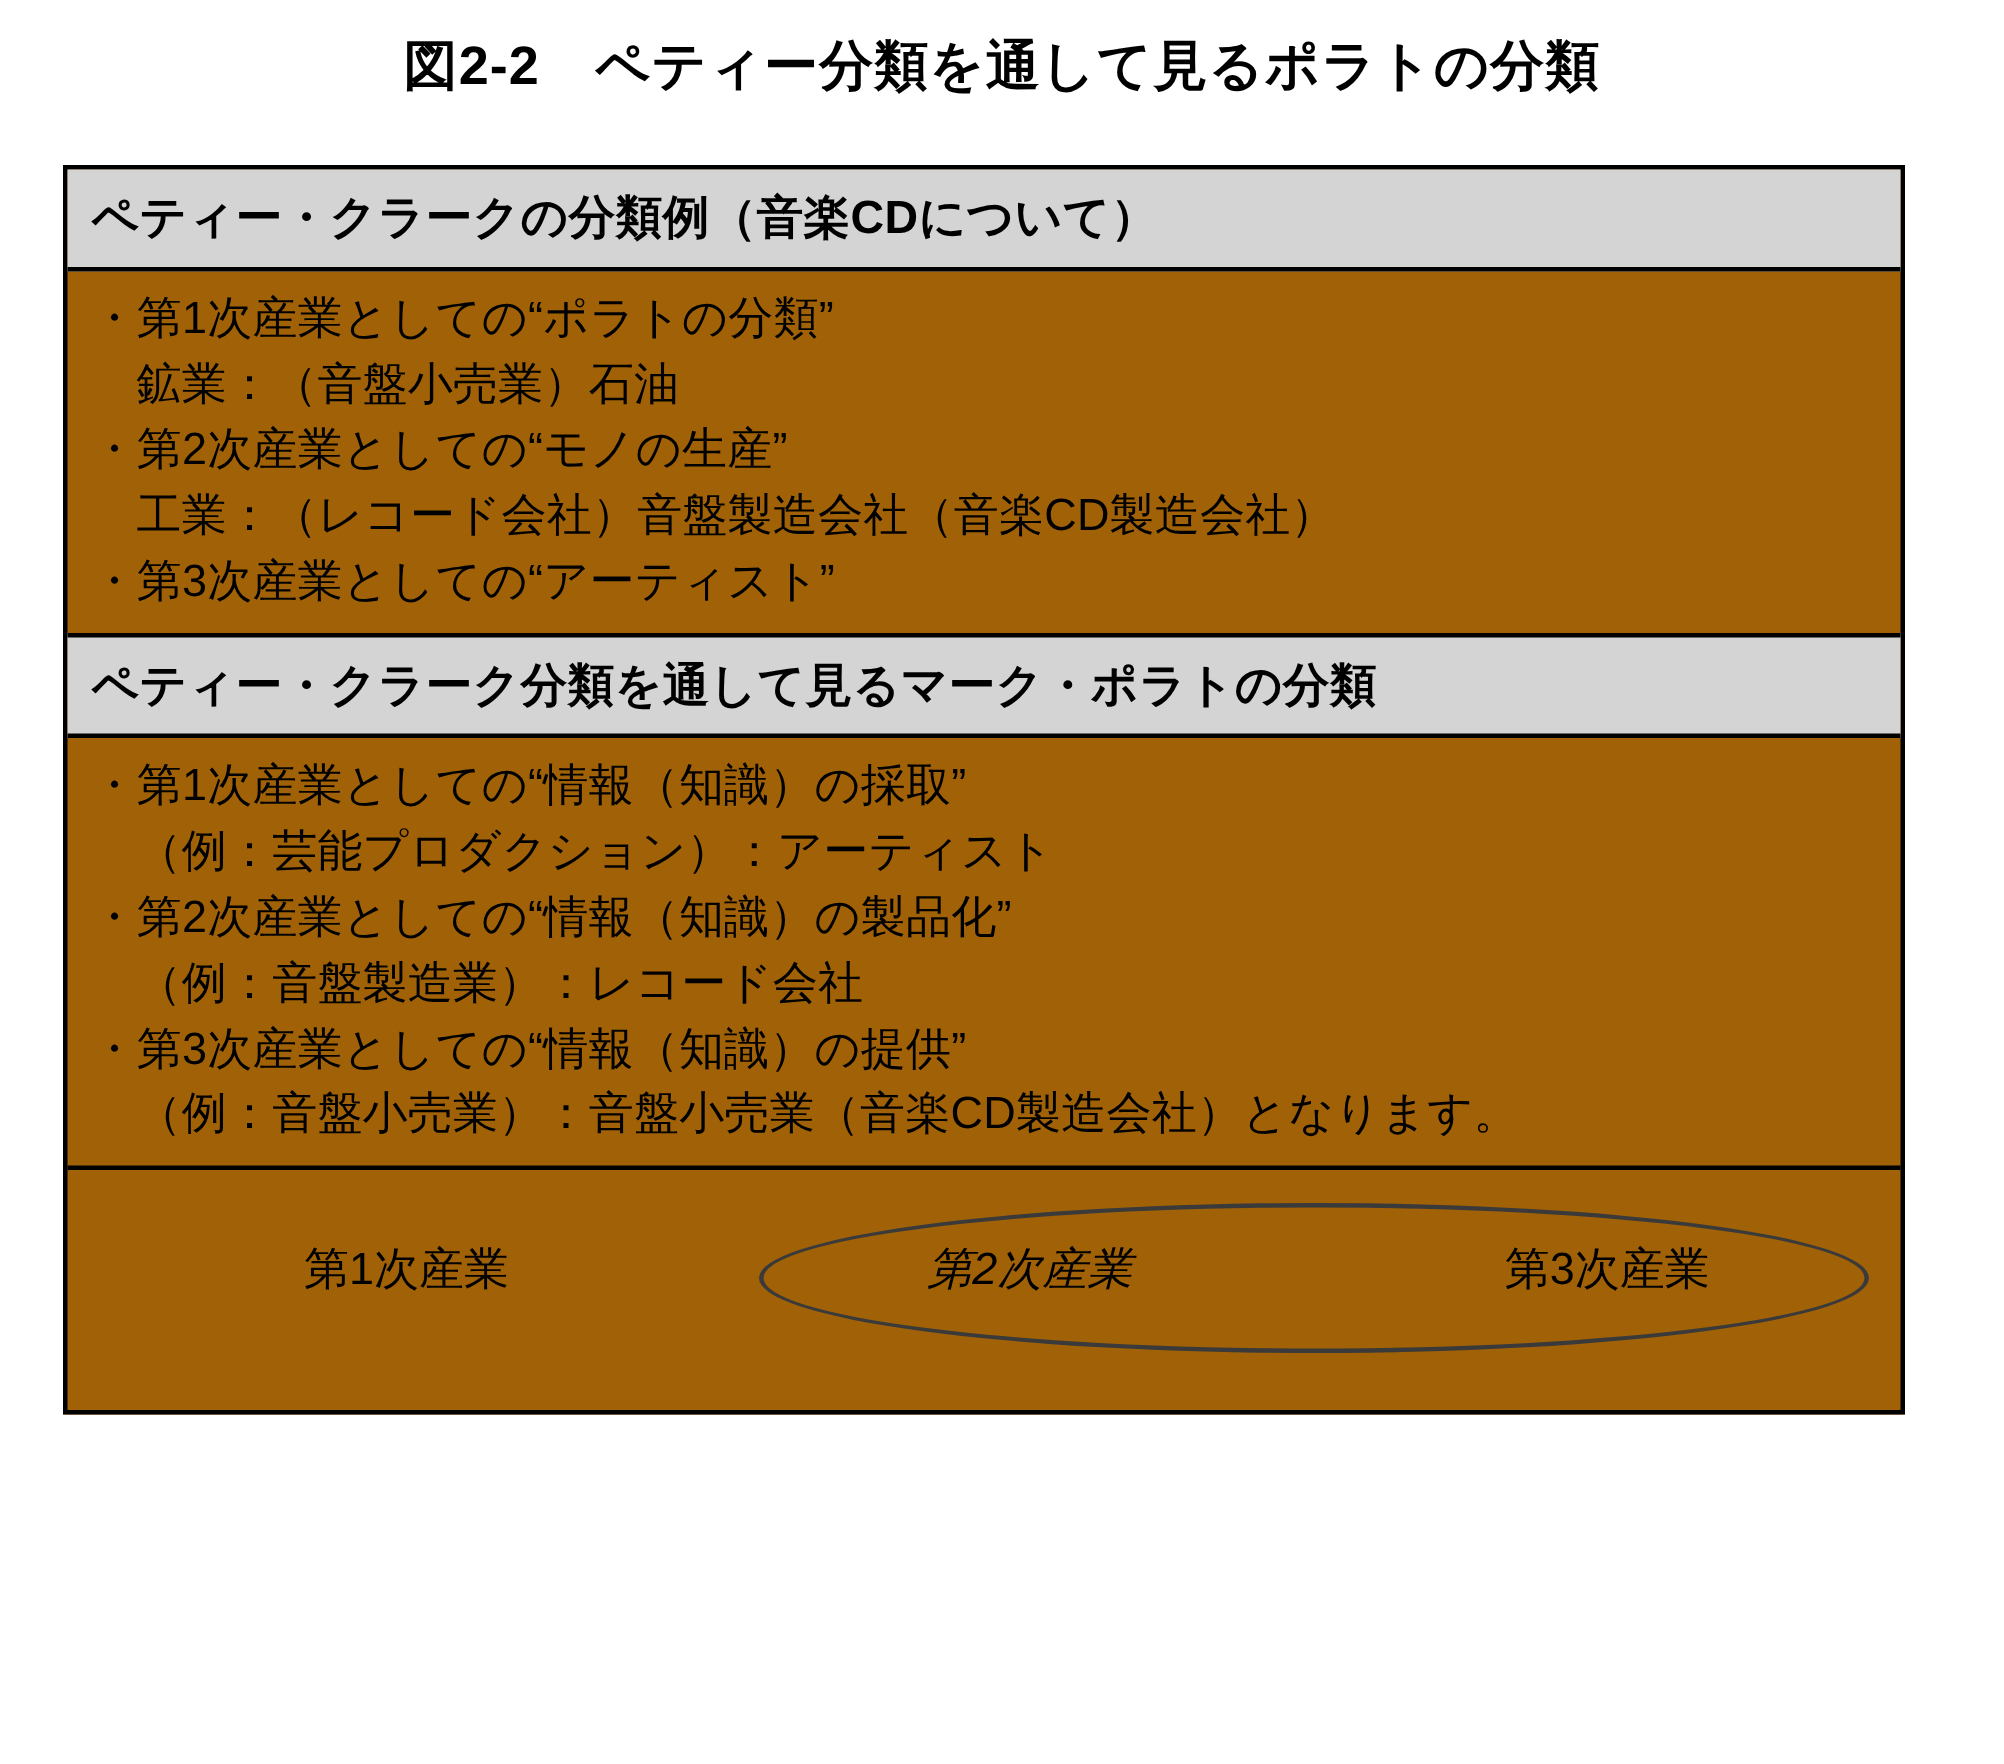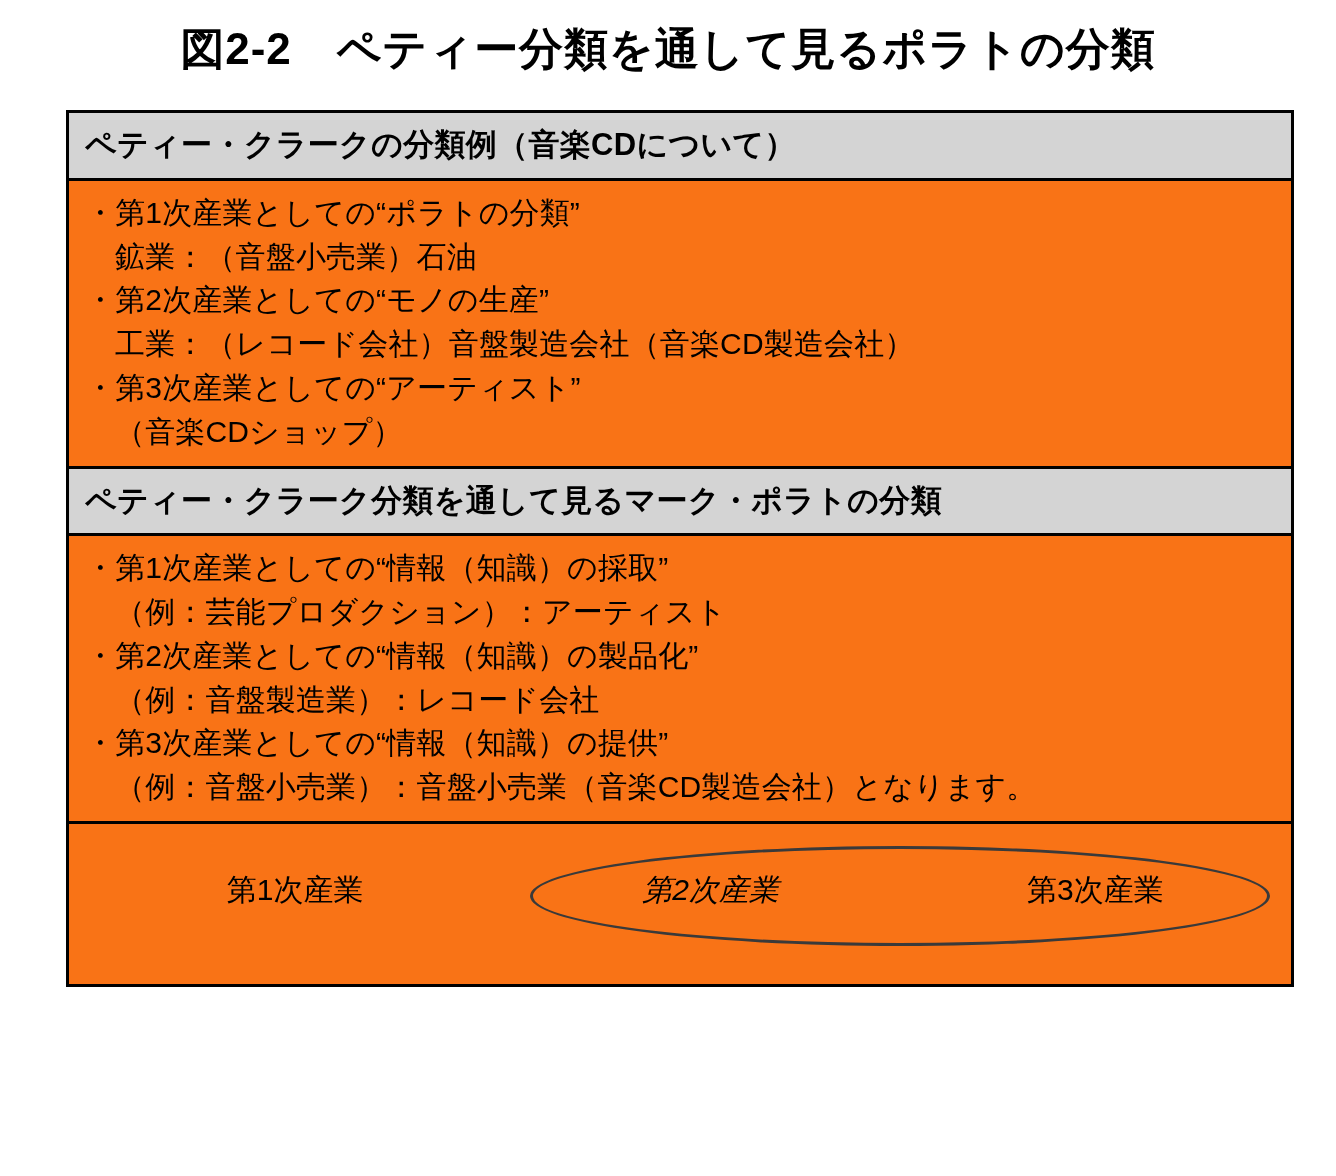--- a/index.html
+++ b/index.html
@@ -15,35 +15,35 @@
     overflow: hidden;
   }
   .page {
     position: relative;
     width: 1336px;
     height: 1176px;
     box-sizing: border-box;
   }
   .figure-title {
     text-align: center;
-    font-size: 44px;
+    font-size: 36px;
     font-weight: bold;
     letter-spacing: 0.02em;
     padding-top: 20px;
     padding-bottom: 22px;
     white-space: pre;
   }
   .table {
     position: absolute;
-    left: 66px;
+    left: 42px;
     top: 110px;
     width: 1228px;
     border: 3px solid #000000;
     box-sizing: border-box;
-    background: #f97316;
+    background: #a16207;
   }
   .band {
     background: #d4d4d4;
     border-bottom: 3px solid #000000;
     font-size: 31px;
     font-weight: bold;
     padding: 13px 14px 13px 16px;
     line-height: 1.25;
     letter-spacing: 0.01em;
   }
@@ -107,21 +107,20 @@
   <div class="table">
 
     <div class="band">ペティー・クラークの分類例（音楽CDについて）</div>
 
     <div class="body-block">
       <div class="li-head">・第1次産業としての“ポラトの分類”</div>
       <div class="li-sub">鉱業：（音盤小売業）石油</div>
       <div class="li-head">・第2次産業としての“モノの生産”</div>
       <div class="li-sub">工業：（レコード会社）音盤製造会社（音楽CD製造会社）</div>
       <div class="li-head">・第3次産業としての“アーティスト”</div>
-      <div class="li-sub cont">（音楽CDショップ）</div>
     </div>
 
     <div class="band second">ペティー・クラーク分類を通して見るマーク・ポラトの分類</div>
 
     <div class="body-block">
       <div class="li-head">・第1次産業としての“情報（知識）の採取”</div>
       <div class="li-sub">（例：芸能プロダクション）：アーティスト</div>
       <div class="li-head">・第2次産業としての“情報（知識）の製品化”</div>
       <div class="li-sub">（例：音盤製造業）：レコード会社</div>
       <div class="li-head">・第3次産業としての“情報（知識）の提供”</div>

